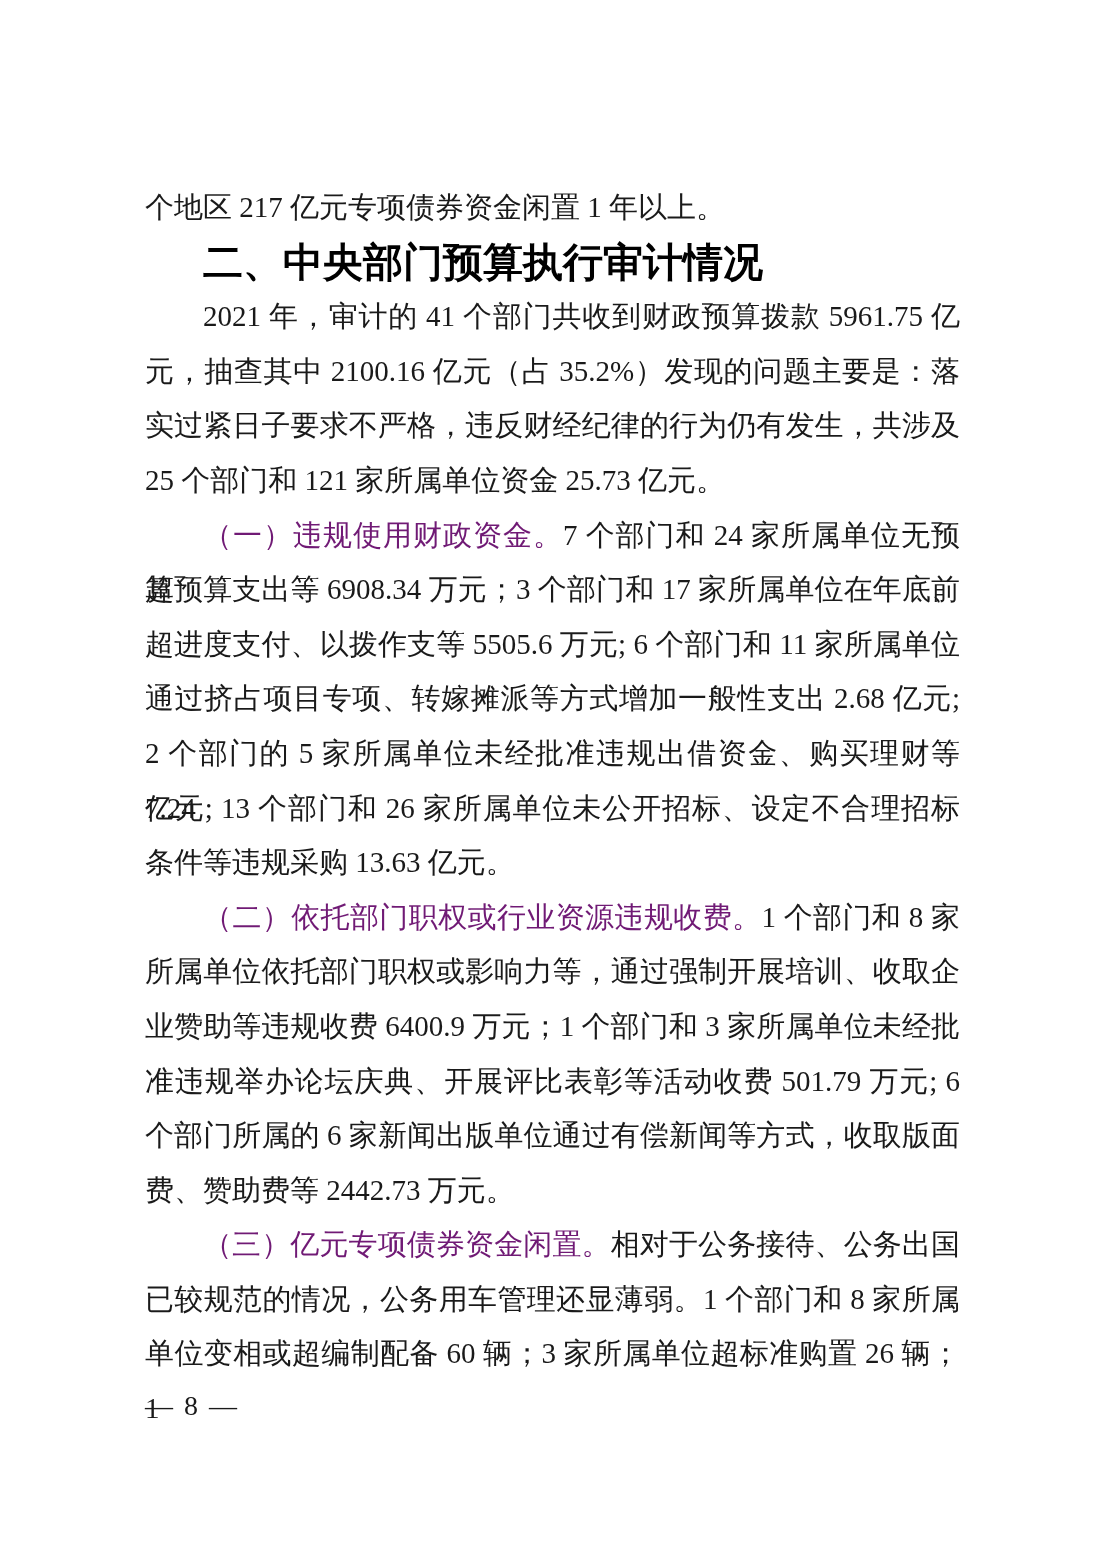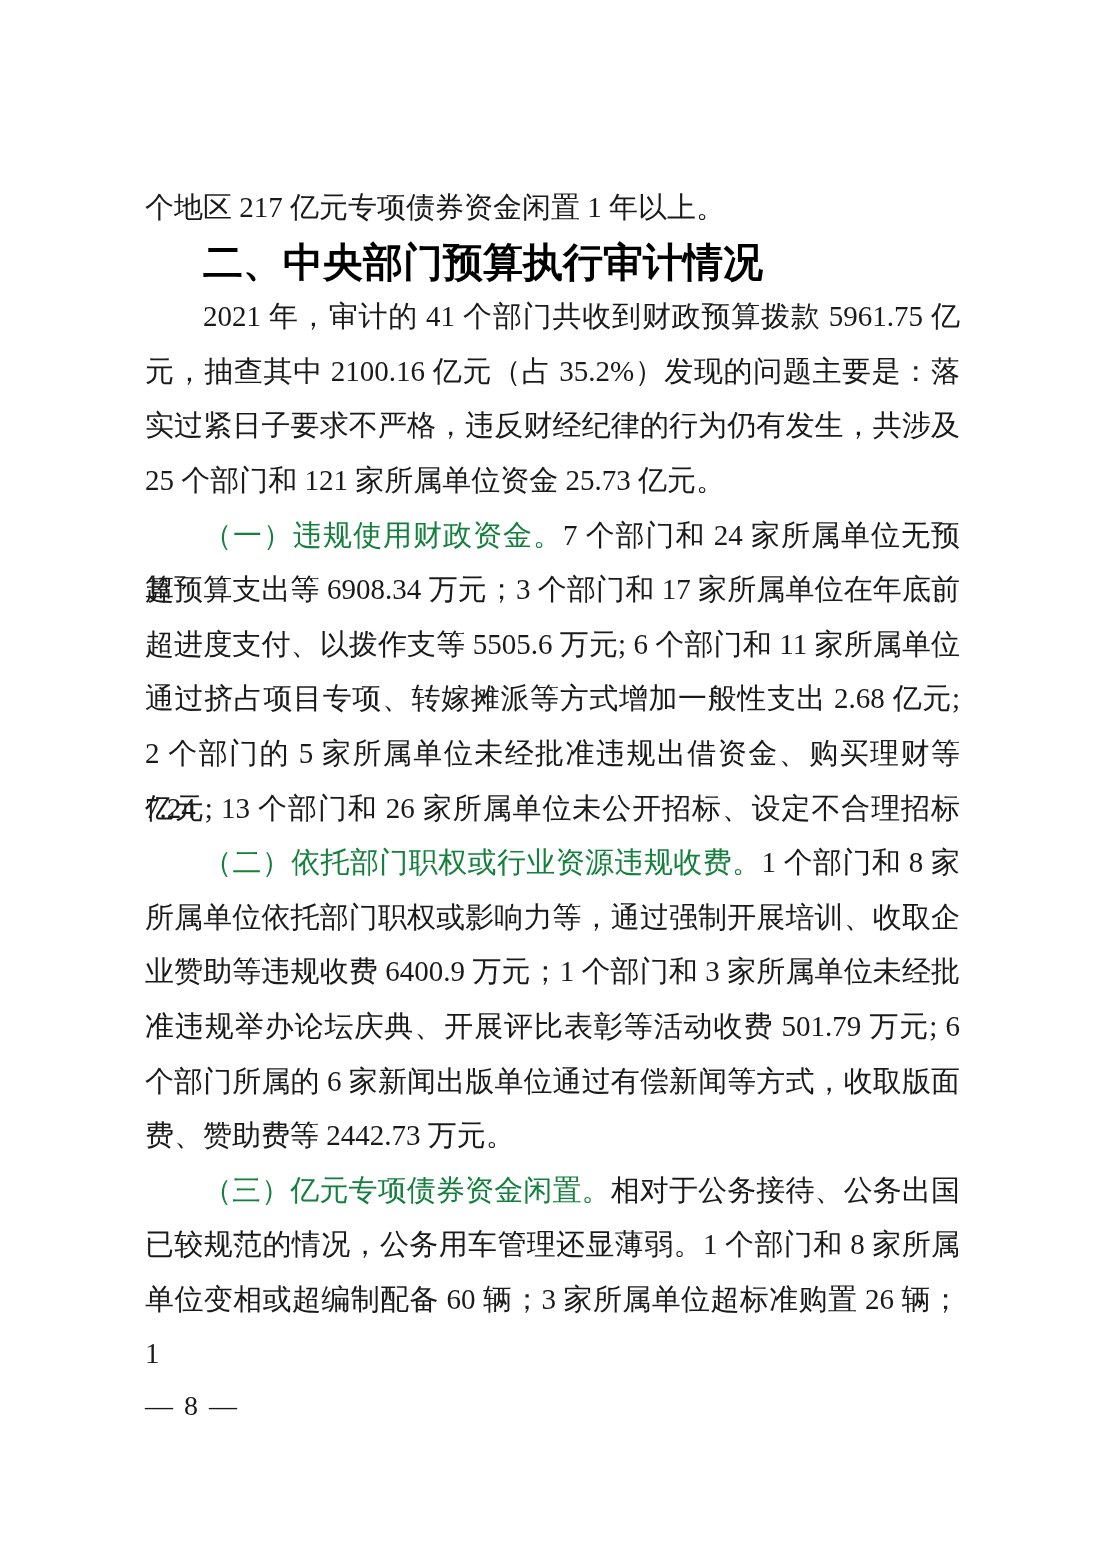--- a/index.html
+++ b/index.html
@@ -19,21 +19,21 @@
     line-height:54.6px;height:54.6px;white-space:nowrap;
     text-align:justify;text-align-last:left;text-justify:inter-character;
     white-space:normal;overflow:visible;
   }
   .line.justify{text-align-last:justify;}
   .line.indent{text-indent:58px;}
   .line.heading{
     font-family:"Liberation Sans","DejaVu Sans",sans-serif;
     font-weight:700;font-size:40px;color:#000000;
   }
-  .lead{color:#15803d;}
+  .lead{color:#701a75;}
   .footer{
     position:absolute;left:145px;top:1390px;
     font-size:28px;color:#1a1a1a;letter-spacing:2px;
     font-family:"Liberation Serif","DejaVu Serif",serif;
   }
 </style>
 </head>
 <body>
 
 <div class="page">
@@ -43,20 +43,21 @@
       <div class="line indent justify"><span>2021 年，审计的 41 个部门共收到财政预算拨款 5961.75 亿</span></div>
       <div class="line justify"><span>元，抽查其中 2100.16 亿元（占 35.2%）发现的问题主要是：落</span></div>
       <div class="line justify"><span>实过紧日子要求不严格，违反财经纪律的行为仍有发生，共涉及</span></div>
       <div class="line"><span>25 个部门和 121 家所属单位资金 25.73 亿元。</span></div>
       <div class="line indent justify"><span class="lead">（一）违规使用财政资金。</span><span>7 个部门和 24 家所属单位无预算、</span></div>
       <div class="line justify"><span>超预算支出等 6908.34 万元；3 个部门和 17 家所属单位在年底前</span></div>
       <div class="line justify"><span>超进度支付、以拨作支等 5505.6 万元; 6 个部门和 11 家所属单位</span></div>
       <div class="line justify"><span>通过挤占项目专项、转嫁摊派等方式增加一般性支出 2.68 亿元;</span></div>
       <div class="line justify"><span>2 个部门的 5 家所属单位未经批准违规出借资金、购买理财等 7.24</span></div>
       <div class="line justify"><span>亿元; 13 个部门和 26 家所属单位未公开招标、设定不合理招标</span></div>
+      <div class="line"><span>条件等违规采购 13.63 亿元。</span></div>
       <div class="line indent justify"><span class="lead">（二）依托部门职权或行业资源违规收费。</span><span>1 个部门和 8 家</span></div>
       <div class="line justify"><span>所属单位依托部门职权或影响力等，通过强制开展培训、收取企</span></div>
       <div class="line justify"><span>业赞助等违规收费 6400.9 万元；1 个部门和 3 家所属单位未经批</span></div>
       <div class="line justify"><span>准违规举办论坛庆典、开展评比表彰等活动收费 501.79 万元; 6</span></div>
       <div class="line justify"><span>个部门所属的 6 家新闻出版单位通过有偿新闻等方式，收取版面</span></div>
       <div class="line"><span>费、赞助费等 2442.73 万元。</span></div>
       <div class="line indent justify"><span class="lead">（三）亿元专项债券资金闲置。</span><span>相对于公务接待、公务出国</span></div>
       <div class="line justify"><span>已较规范的情况，公务用车管理还显薄弱。1 个部门和 8 家所属</span></div>
       <div class="line justify"><span>单位变相或超编制配备 60 辆；3 家所属单位超标准购置 26 辆；1</span></div>
     </div>

